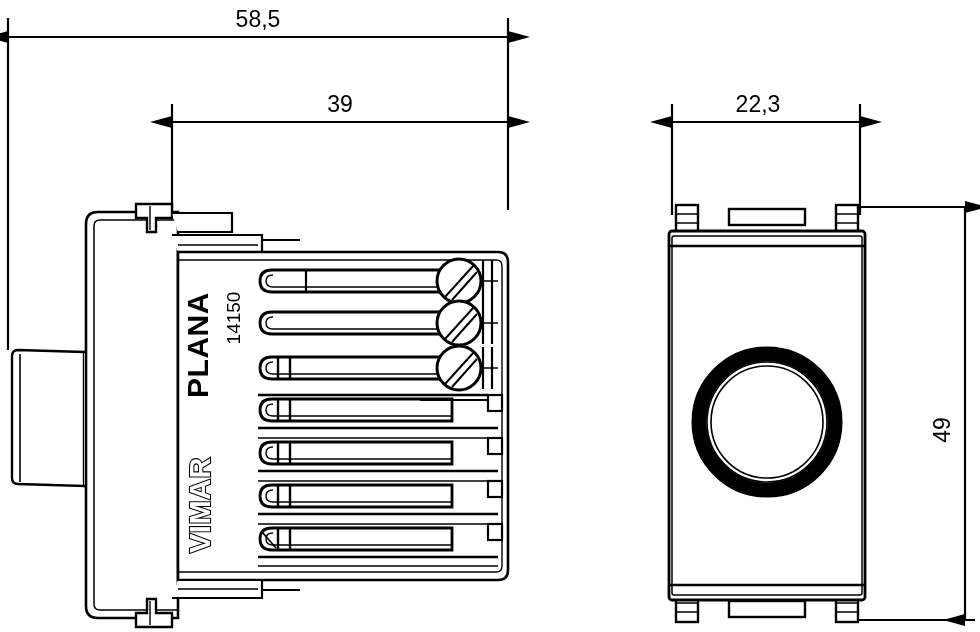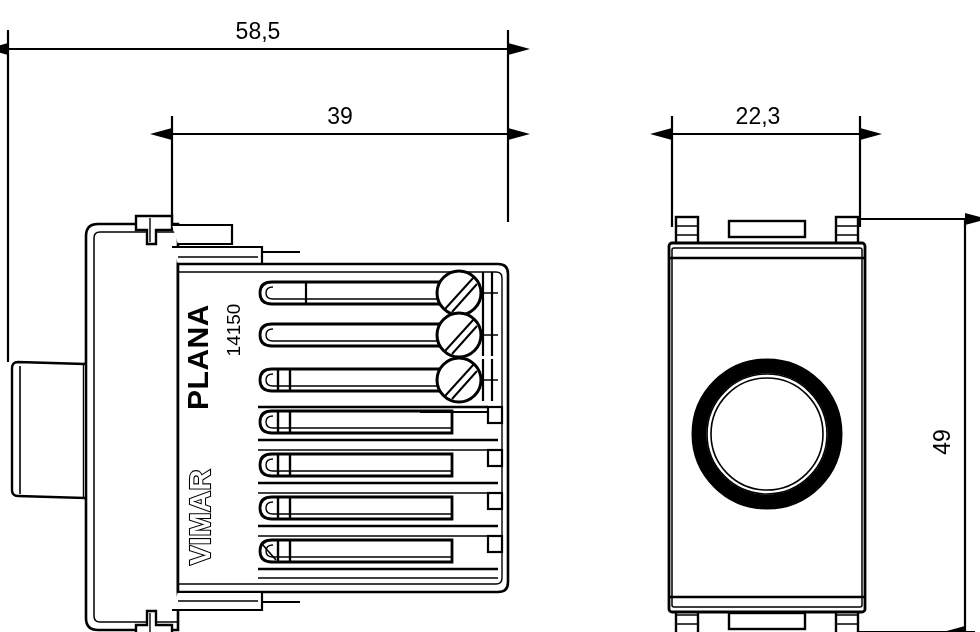--- a/index.html
+++ b/index.html
@@ -4,21 +4,21 @@
 <title>Technical Drawing</title>
 <style>
   html,body{margin:0;padding:0;background:#ffffff;}
   body{
     width:980px;height:632px;
     font-family:"Liberation Sans", sans-serif;
     overflow:hidden;
     position:relative;
   }
   #sheet{
-    position:absolute;left:0;top:12px;width:980px;height:490px;
+    position:absolute;left:0;top:0;width:980px;height:490px;
     background:#ffffff;
   }
   svg.drawing{display:block;width:980px;height:632px;}
   .dimtext{
     font-family:"Liberation Sans", sans-serif;
     font-size:23px;
     fill:#000000;
     text-anchor:middle;
     dominant-baseline:alphabetic;
   }

